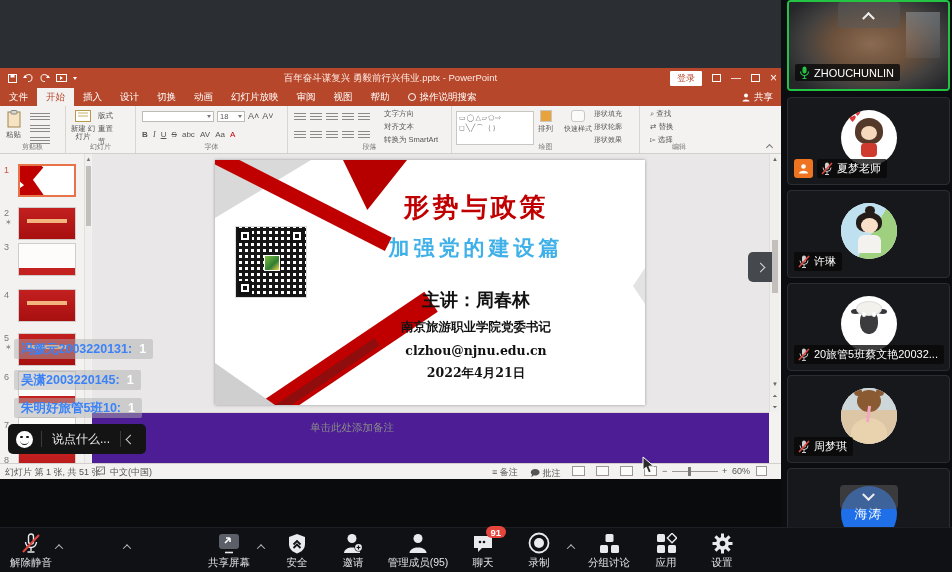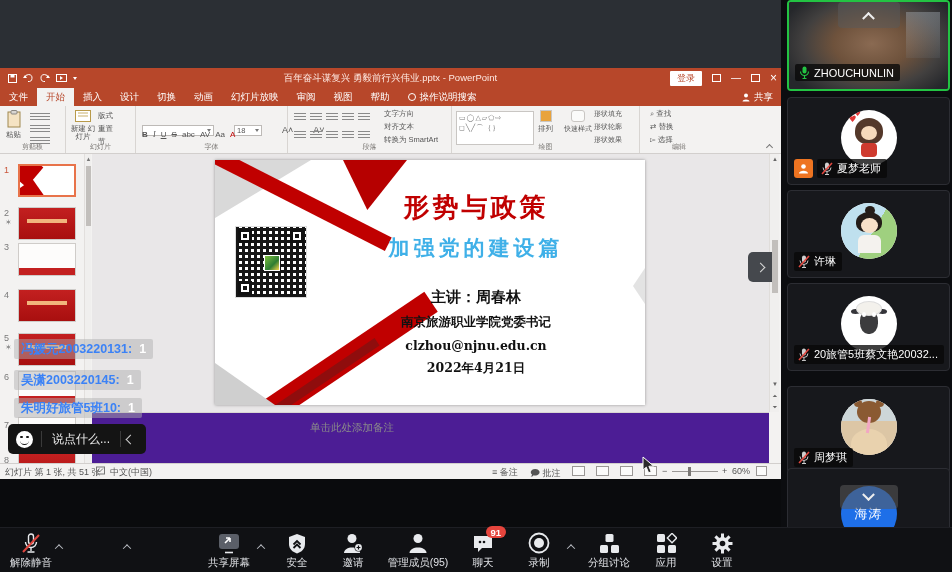--- a/index.html
+++ b/index.html
@@ -87,21 +87,21 @@
        repeating-linear-gradient(0deg,#161616 0 3px,transparent 3px 6px),
        repeating-linear-gradient(90deg,#161616 0 3px,transparent 3px 6px);
      background-size:100% 100%; }
   .qr-eye { position:absolute; width:14px; height:14px; border:3px solid #111; background:#fff; }
   .qr-eye::after { content:""; position:absolute; left:2px; top:2px; width:4px; height:4px; background:#111; }
   #qr-logo { position:absolute; left:28px; top:28px; width:16px; height:16px;
      background:linear-gradient(135deg,#7fbf3f,#2e7d32 60%,#f9d64a); border:1px solid #fff; }
   #slide-text { position:absolute; left:100px; right:8px; top:30px; text-align:center; }
   .s-title { color:#c00000; font-size:26px; font-weight:900; letter-spacing:3px; font-family:"Liberation Sans",sans-serif; }
   .s-sub { color:#3fb0e8; font-size:21px; font-weight:700; letter-spacing:4px; margin-top:9px; font-family:"DejaVu Serif",serif;text-align:center; }
-  .s-speaker { color:#111; font-size:15px; font-weight:700; margin-top:26px; font-family:"DejaVu Serif",serif; }
+  .s-speaker { color:#111; font-size:18px; font-weight:700; margin-top:26px; font-family:"DejaVu Serif",serif; }
   .s-line { color:#111; font-size:12.5px; font-weight:700; margin-top:7px; font-family:"DejaVu Serif",serif; }
 
   
   #cv-scroll { position:absolute; left:769px; top:86px; width:10px; height:258px; background:#f0efee; border-left:1px solid #e0ddda; }
   #cv-scroll .csb { position:absolute; left:2px; top:86px; width:6px; height:53px; background:#c2bfbc; }
   .cv-btn { position:absolute; left:0; width:10px; height:11px; text-align:center; font-size:6px; color:#666; line-height:11px; }
 
   
   #notes-pane { position:absolute; left:92px; top:344px; width:677px; height:51px; background:#4c1d95; border-top:1px solid #d8d5d2; }
   #notes-ph { position:absolute; left:218px; top:8px; font-size:10.5px; color:#8a8a8a; }
@@ -285,21 +285,21 @@
           </div>
           <div style="position:absolute;left:32px;top:5px;display:flex;flex-direction:column;gap:3px">
             <span class="rtxt">版式</span>
             <span class="rtxt">重置</span>
             <span class="rtxt">节</span>
           </div>
           <div class="rg-label">幻灯片</div>
         </div>
 
         <div class="rgroup" style="left:136px;width:152px">
-          <div style="position:absolute;left:6px;top:19px;display:flex;gap:20px">
+          <div style="position:absolute;left:6px;top:5px;display:flex;gap:3px">
             <span class="combo" style="width:72px">
                 <span></span>
                 <span class="caret"></span>
               </span>
             <span class="combo" style="width:28px">
                 <span>18</span>
                 <span class="caret"></span>
               </span>
             <span class="rtxt" style="font-size:9px">A˄</span>
             <span class="rtxt" style="font-size:9px">A˅</span>
@@ -554,21 +554,21 @@
         <svg width="12" height="13" viewBox="0 0 12 13">
             <rect x="4" y="0.5" width="4" height="7" rx="2" fill="#cfcfcf"></rect>
             <path d="M2 5.5 a4 4 0 0 0 8 0" fill="none" stroke="#cfcfcf"></path>
             <path d="M6 10 v2 M4 12.5 h4" stroke="#cfcfcf"></path>
             <path d="M1 12 L11 1" stroke="#e0473f" stroke-width="1.6"></path>
           </svg>
         <span>20旅管5班蔡文艳20032...</span>
       </div>
     </div>
 
-    <div class="vtile" style="top:386px">
+    <div class="vtile" style="top:375px">
       <div class="avatar-circle">
         <span class="br-bg"></span>
           <span class="br-body"></span>
         <span class="br-ear" style="left:13px"></span>
           <span class="br-ear" style="right:13px"></span>
         <span class="br-head"></span>
           <span class="br-straw"></span>
       </div>
       <div class="name-tag">
         <svg width="12" height="13" viewBox="0 0 12 13">

